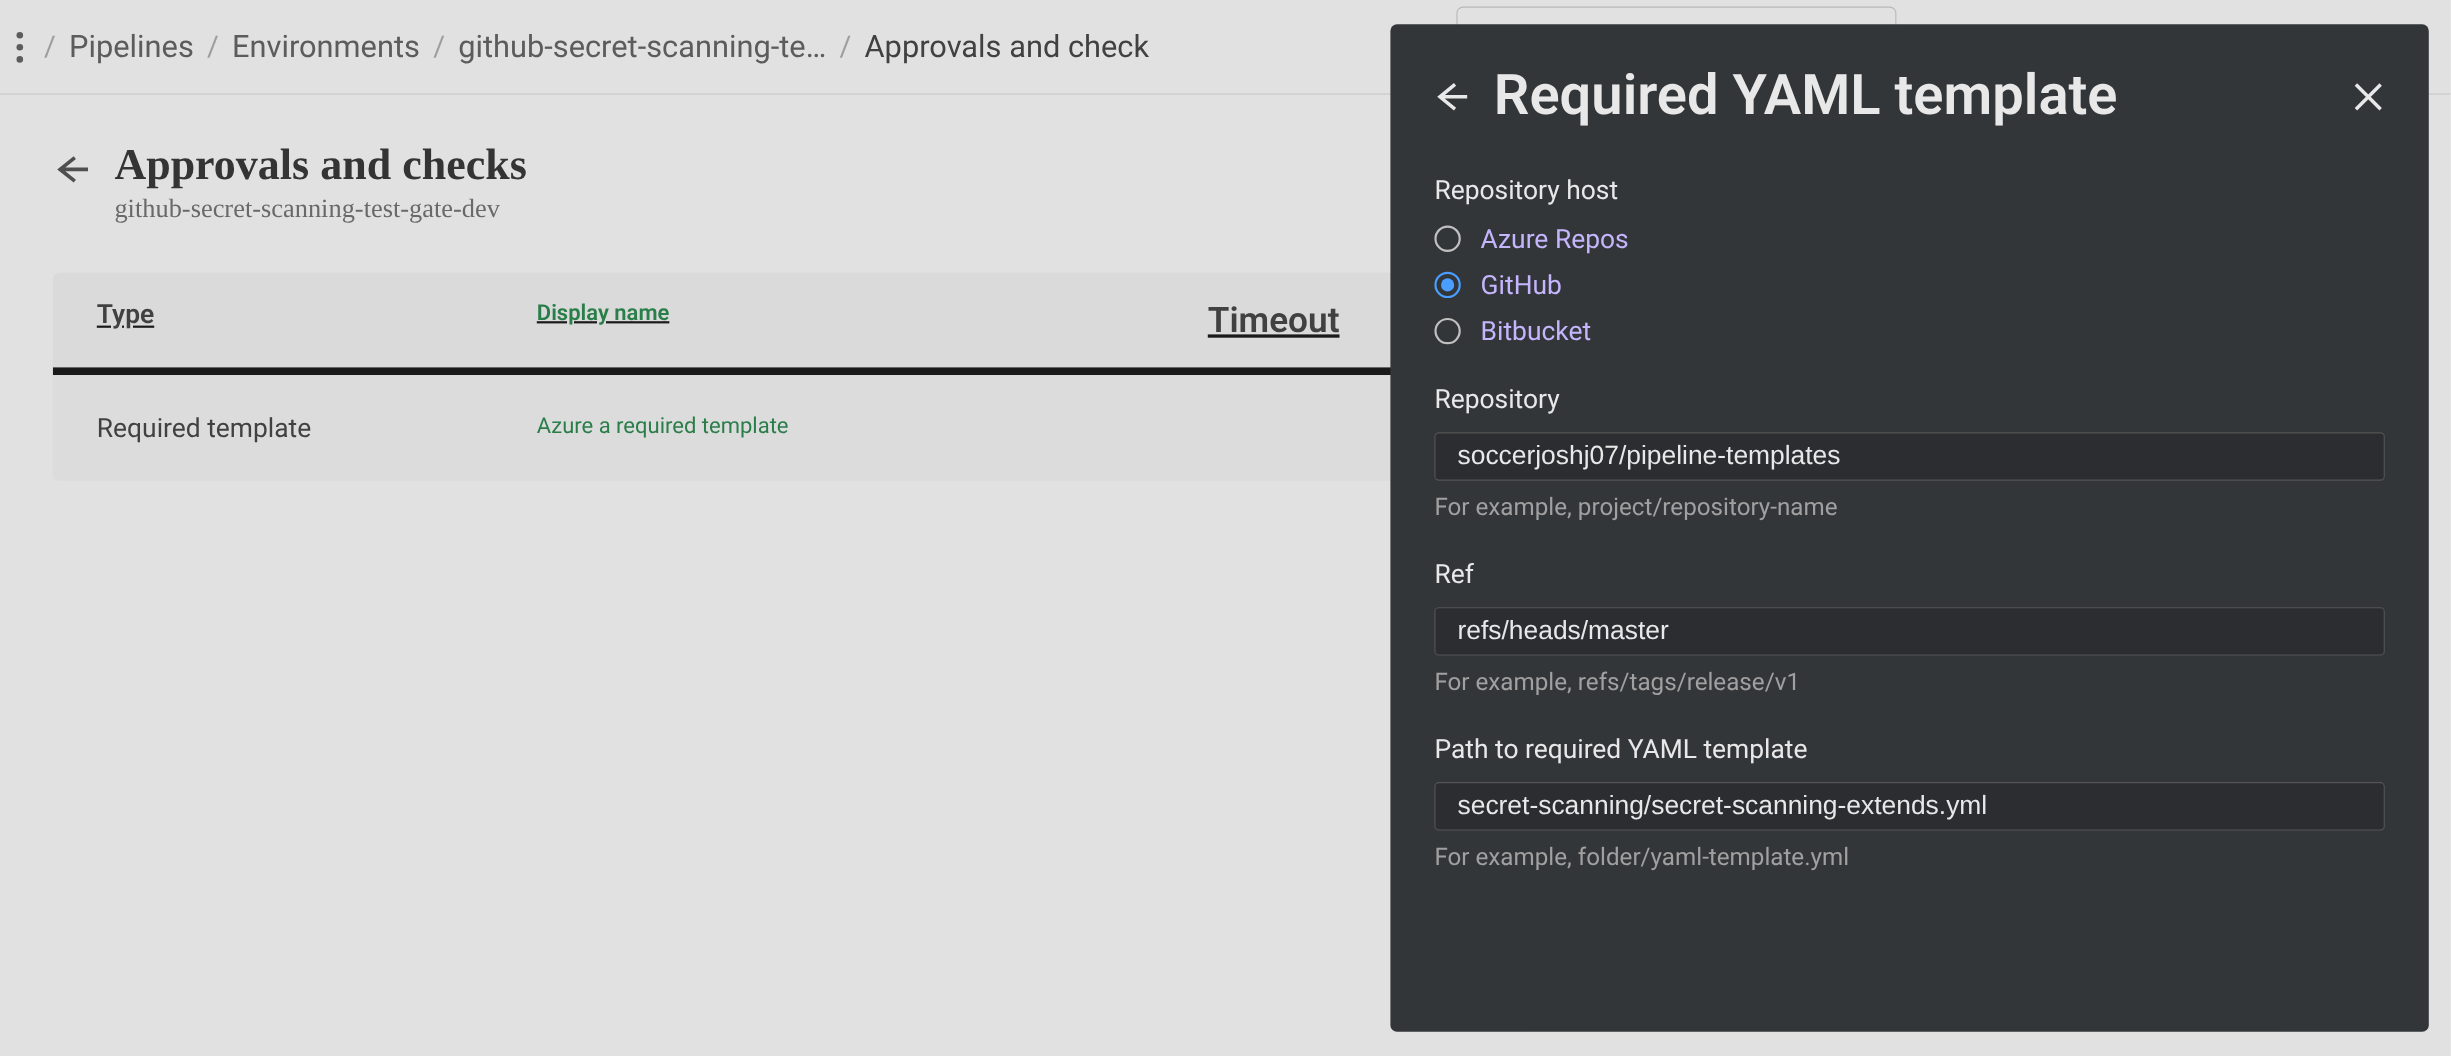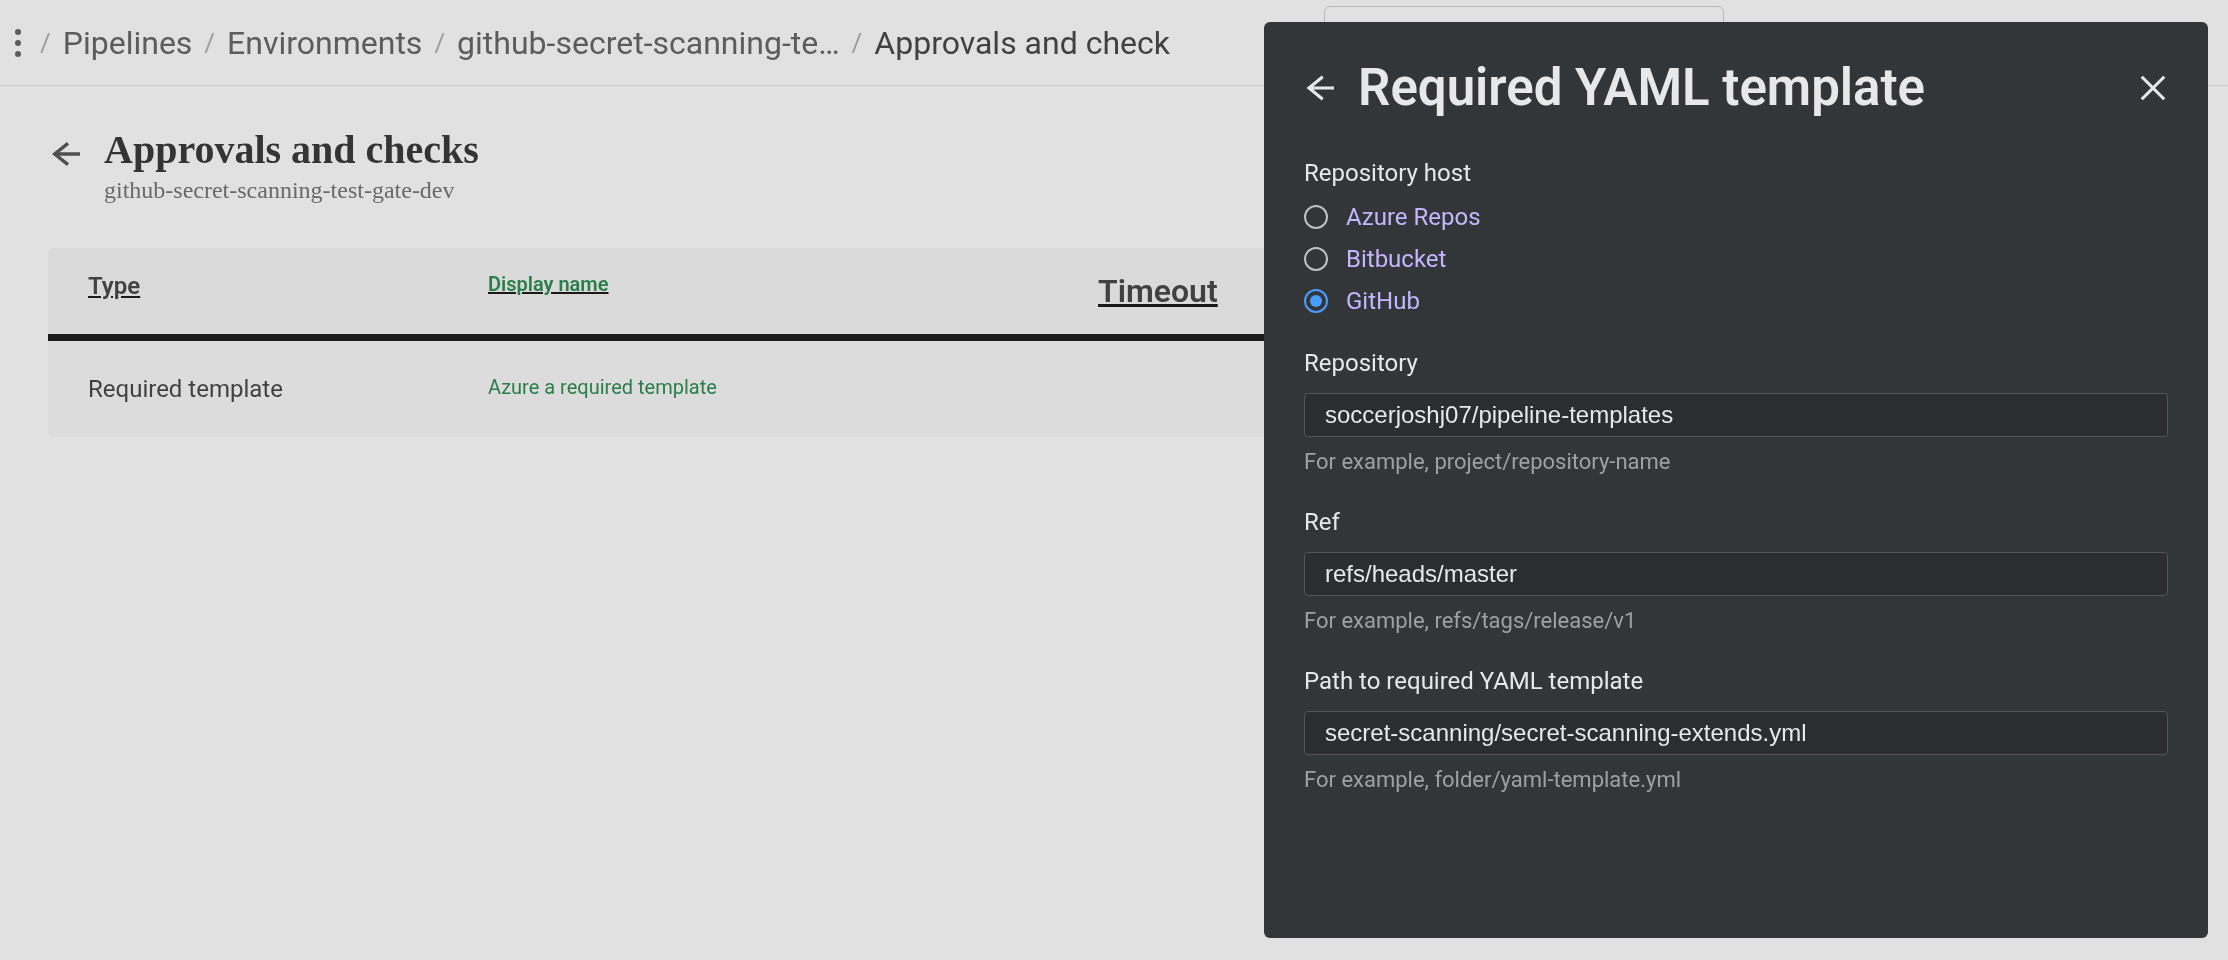--- a/index.html
+++ b/index.html
@@ -33,21 +33,21 @@
       padding: 6px 0;
       cursor: pointer;
     }
     .breadcrumb-menu-icon span {
       width: 6px;
       height: 6px;
       background: #555;
       border-radius: 50%;
     }
     .breadcrumb-item {
-      font-size: 32px;
+      font-size: 28px;
       color: #555;
       cursor: pointer;
     }
     .breadcrumb-sep {
       font-size: 26px;
       color: #aaa;
     }
     .breadcrumb-current {
       color: #333;
     }
@@ -306,27 +306,27 @@
   </div>
 
   <div class="panel-body">
     <div class="form-label">Repository host</div>
     <div class="radio-group">
       <div class="radio-item">
         <div class="radio-circle"></div>
         <div class="radio-text">Azure Repos</div>
       </div>
       <div class="radio-item">
+        <div class="radio-circle selected"></div>
+        <div class="radio-text">GitHub</div>
+      </div>
+      <div class="radio-item">
         <div class="radio-circle"></div>
         <div class="radio-text">Bitbucket</div>
       </div>
-      <div class="radio-item">
-        <div class="radio-circle selected"></div>
-        <div class="radio-text">GitHub</div>
-      </div>
     </div>
 
     <div class="form-label">Repository</div>
     <input class="text-input" value="soccerjoshj07/pipeline-templates" style="">
     <div class="helper-text">For example, project/repository-name</div>
 
     <div class="form-label">Ref</div>
     <input class="text-input" value="refs/heads/master" style="">
     <div class="helper-text">For example, refs/tags/release/v1</div>
 

